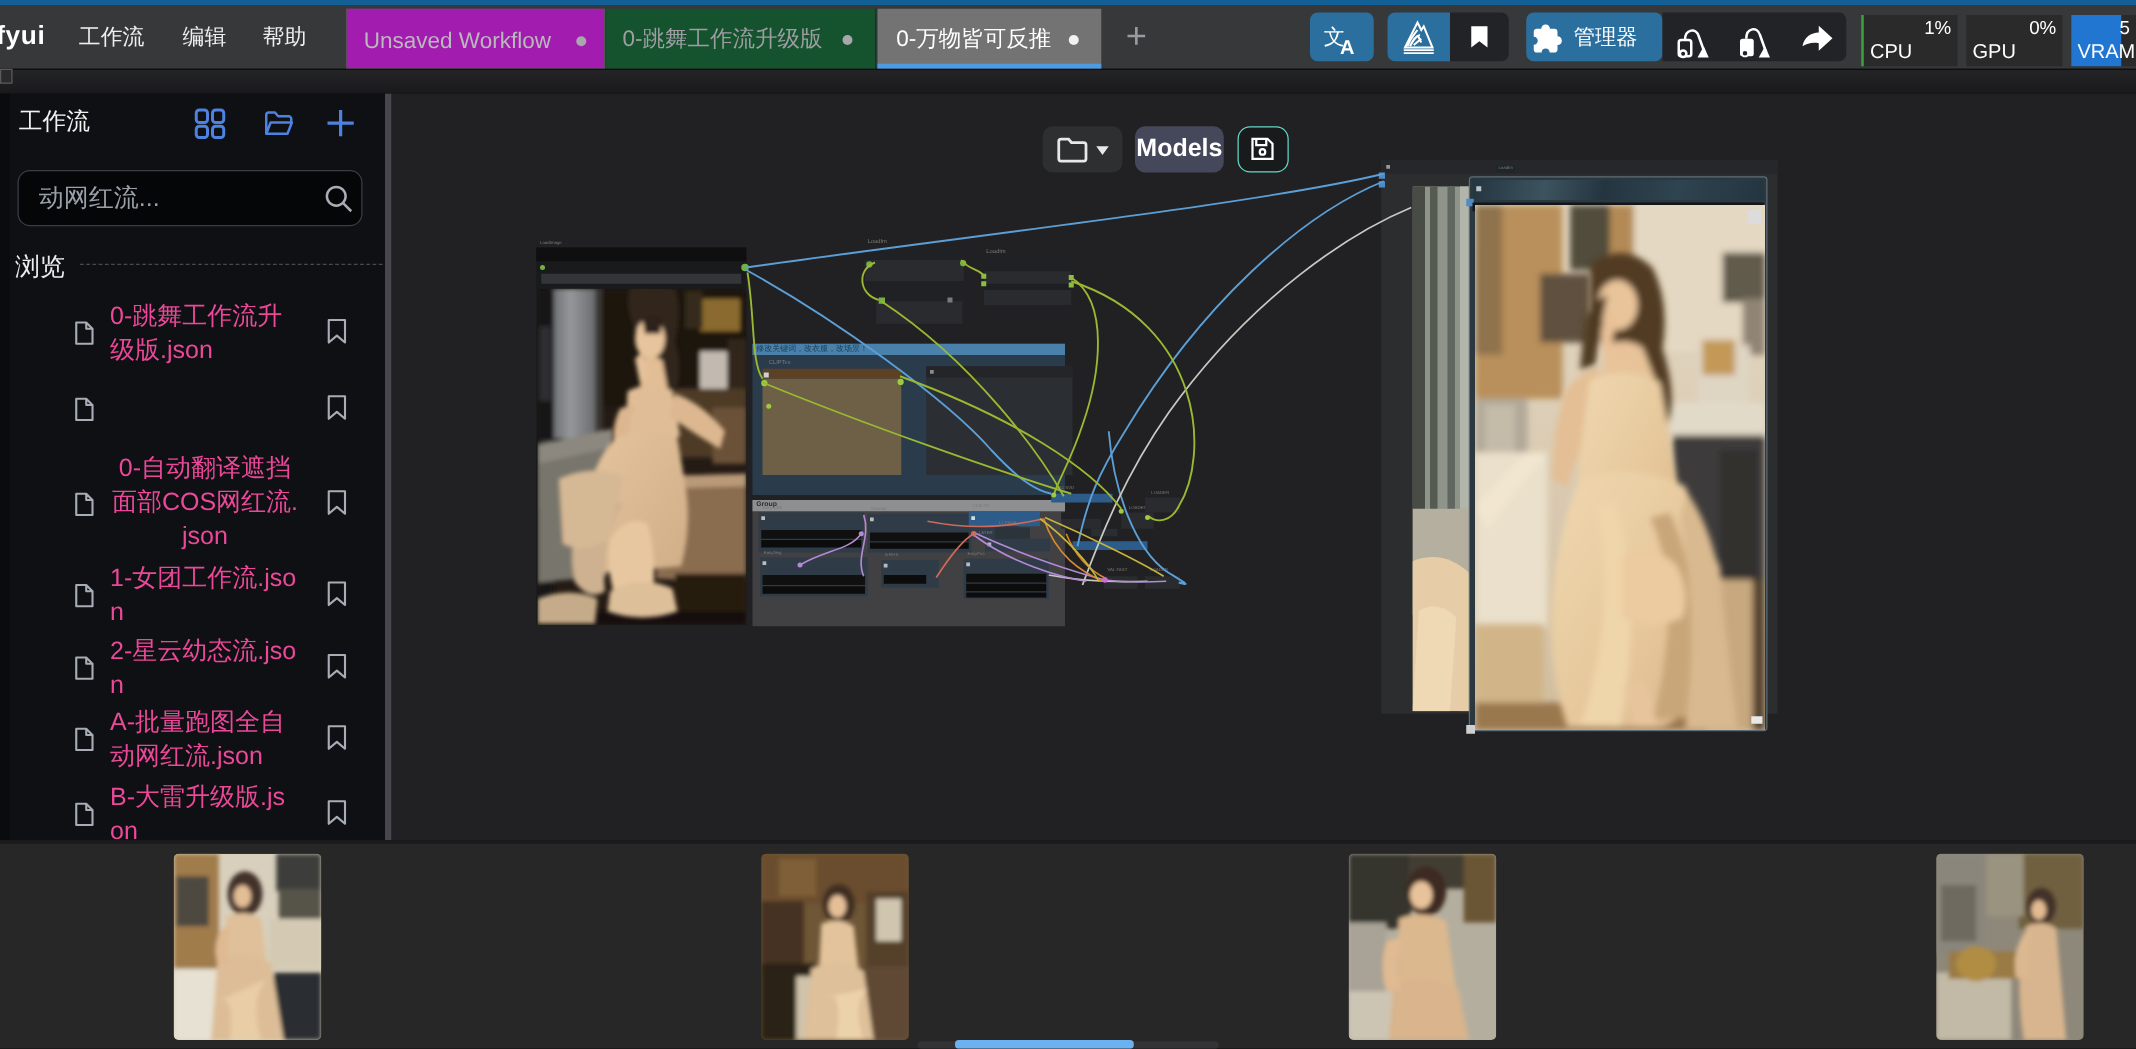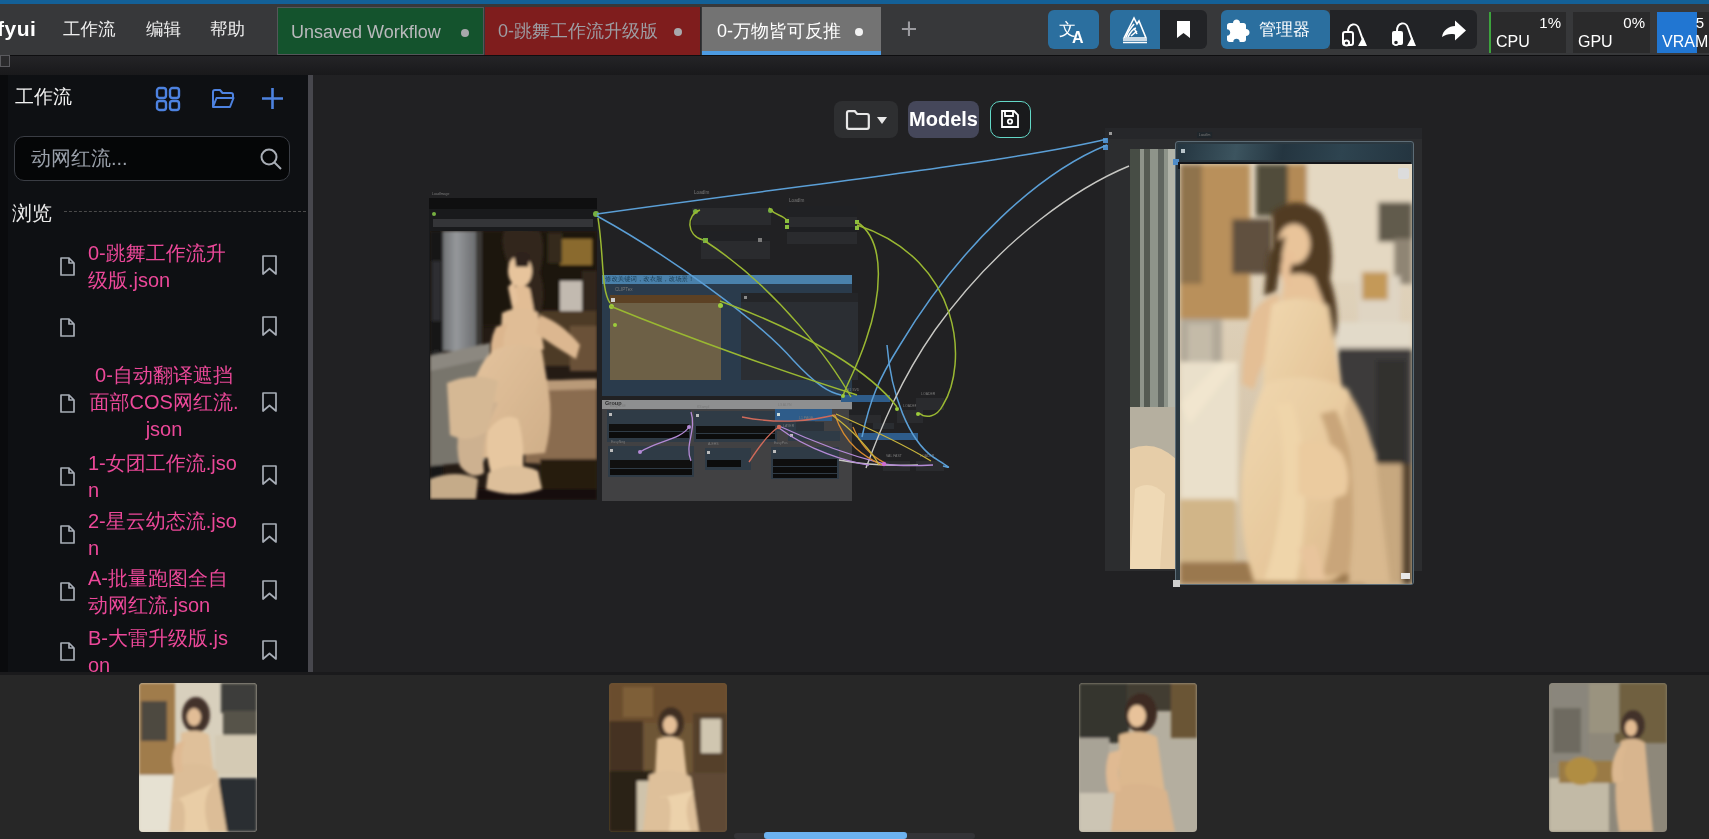--- a/index.html
+++ b/index.html
@@ -45,25 +45,25 @@
 </style>
 </head>
 <body>
 <div id="stage">
   <div class="abs" id="menubar">
     <div id="logo">fyui</div>
     <div class="menuitem" style="left:63px;">工作流</div>
     <div class="menuitem" style="left:146px;">编辑</div>
     <div class="menuitem" style="left:210px;">帮助</div>
 
-    <div class="tab" style="left:277px; width:207px; background:#14532d; border:1px solid #55565a;">
+    <div class="tab" style="left:277px; width:207px; background:#a21caf; border:1px solid #55565a;">
       <div class="tabtxt" style="left:13px; color:#b9b9bc;">Unsaved Workflow</div>
       <div class="tabdot" style="left:183px; background:#a8a8ac;"></div>
     </div>
-    <div class="tab" style="left:485px; width:216px; background:#7f1d1d; border-right:1px solid #2a2a2c;">
+    <div class="tab" style="left:485px; width:216px; background:#14532d; border-right:1px solid #2a2a2c;">
       <div class="tabtxt" style="left:13px; color:#9d9da3;">0-跳舞工作流升级版</div>
       <div class="tabdot" style="left:189px; background:#a8a8ac;"></div>
     </div>
     <div class="tab" style="left:702px; width:179px; background:#737373; border-bottom:4px solid #4d9be2;">
       <div class="tabtxt" style="left:15px; color:#ffffff;">0-万物皆可反推</div>
       <div class="tabdot" style="left:153px; background:#f2f2f2;"></div>
     </div>
     <div style="position:absolute; left:896px; top:12px; width:26px; height:26px; color:#9b9b9f; font-size:29px; line-height:26px; font-weight:300; text-align:center;">+</div>
 
     <div class="tbtn" style="left:1048px; width:51px; background:#2b6f9f;">

